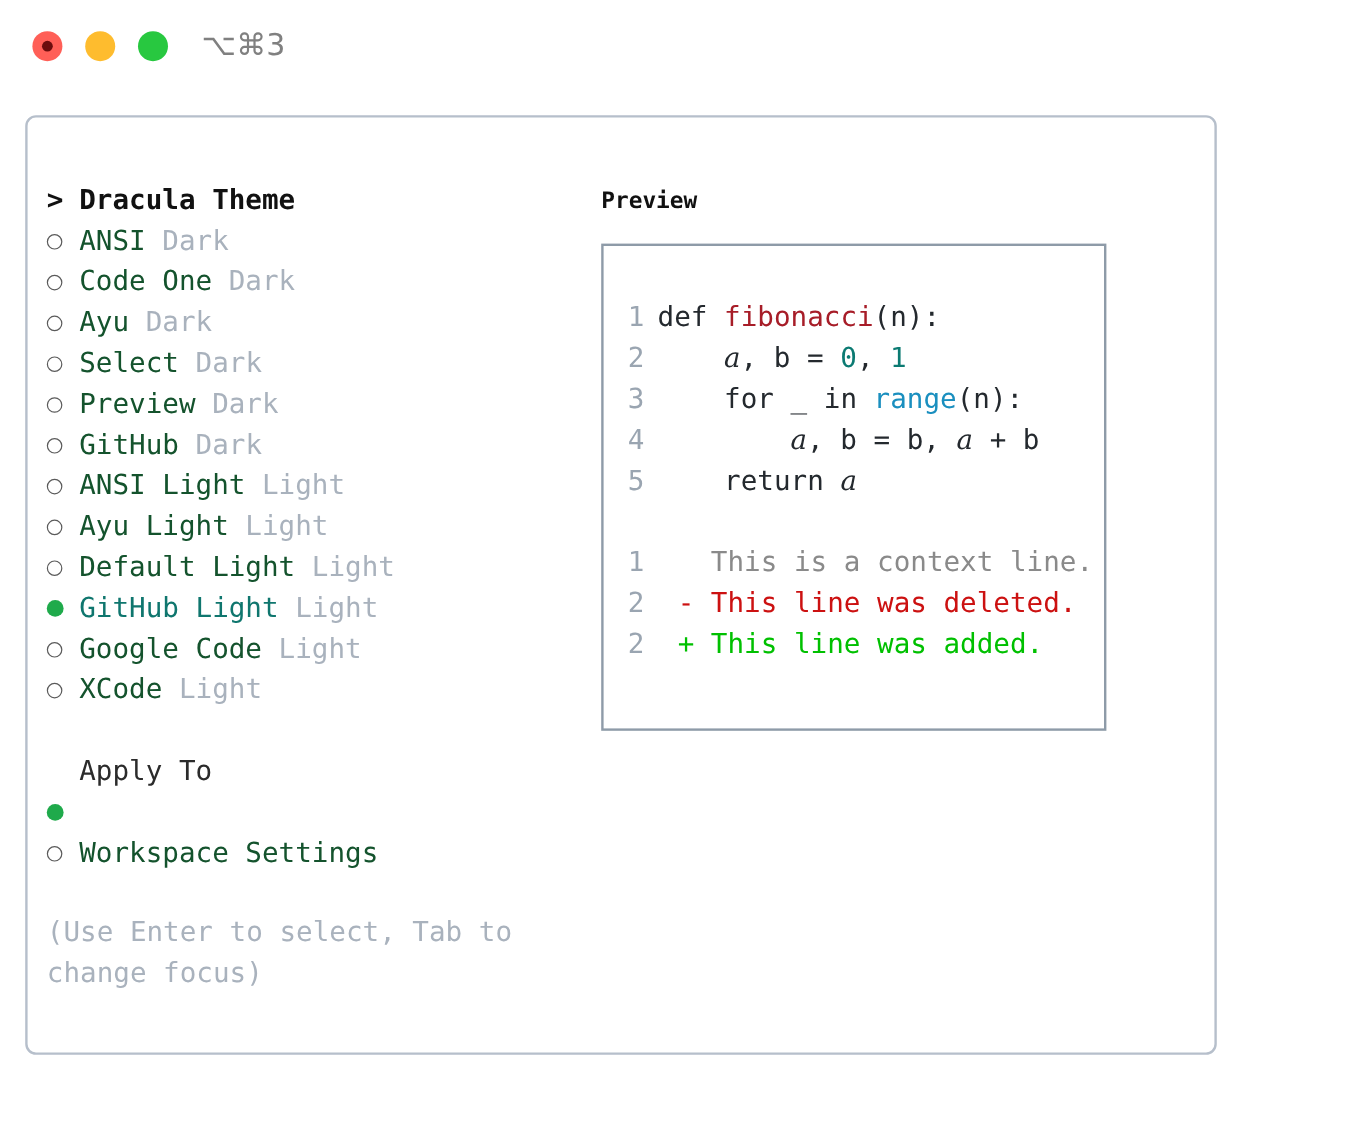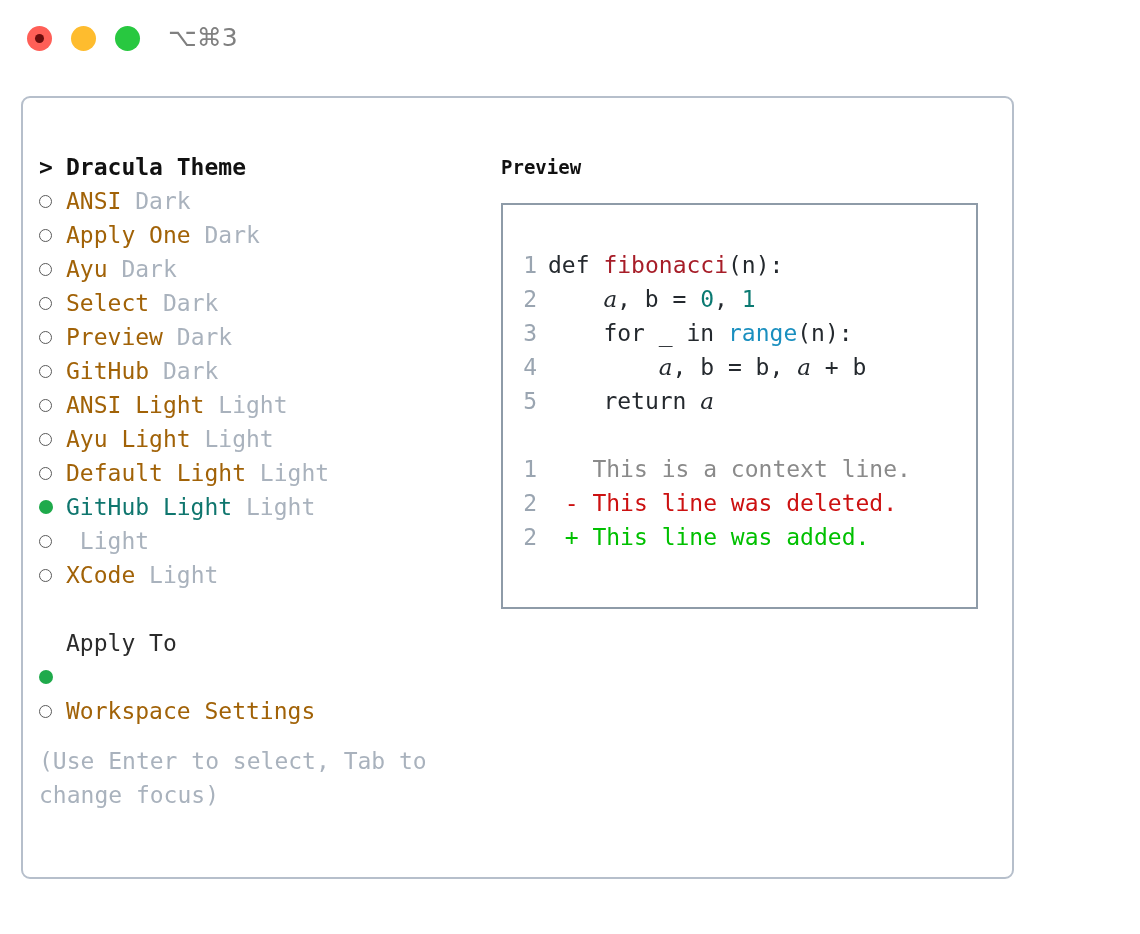--- a/index.html
+++ b/index.html
@@ -127,37 +127,37 @@
   .caret {
     font-weight: bold;
     color: #111111;
     font-size: 23px;
   }
 
   .row.header .label {
     font-weight: bold;
     color: #111111;
   }
-  .row .label { color: #a16207; }
+  .row .label { color: #14532d; }
   .row.selected .label { color: #0f766e; }
   .suffix { color: #a9b2bd; }
 
   .section-head {
     height: 34px;
     display: flex;
     align-items: center;
     font-size: 23px;
     line-height: 34px;
     color: #2b2b2b;
     white-space: pre;
   }
   .spacer-row { height: 34px; }
 
   .hint {
-    margin-top: 16px;
+    margin-top: 32px;
     font-size: 23px;
     line-height: 34px;
     color: #a9b2bd;
     width: 410px;
     white-space: normal;
   }
 
   
   .right-col {
     position: absolute;
@@ -167,21 +167,21 @@
   }
   .preview-title {
     font-size: 19px;
     line-height: 34px;
     font-weight: bold;
     color: #111111;
     margin-bottom: 19px;
   }
   .preview-box {
     position: relative;
-    width: 477px;
+    width: 421px;
     height: 406px;
     border: 2px solid #8e9ba8;
     box-sizing: border-box;
     background: #ffffff;
   }
   .code {
     position: absolute;
     left: 12px;
     top: 43px;
     font-size: 23px;
@@ -226,30 +226,30 @@
 
       <div class="row header">
         <span class="marker">
           <span class="caret">&gt;</span>
         </span>
         <span class="label">Dracula Theme</span>
       </div>
 
       <div id="theme-items">
           <div class="row"><span class="marker"><span class="bullet-empty"></span></span><span class="label">ANSI</span><span class="suffix"> Dark</span></div>
-          <div class="row"><span class="marker"><span class="bullet-empty"></span></span><span class="label">Apply One</span><span class="suffix"> Dark</span></div>
+          <div class="row"><span class="marker"><span class="bullet-empty"></span></span><span class="label">Code One</span><span class="suffix"> Dark</span></div>
           <div class="row"><span class="marker"><span class="bullet-empty"></span></span><span class="label">Ayu</span><span class="suffix"> Dark</span></div>
           <div class="row"><span class="marker"><span class="bullet-empty"></span></span><span class="label">Select</span><span class="suffix"> Dark</span></div>
           <div class="row"><span class="marker"><span class="bullet-empty"></span></span><span class="label">Preview</span><span class="suffix"> Dark</span></div>
           <div class="row"><span class="marker"><span class="bullet-empty"></span></span><span class="label">GitHub</span><span class="suffix"> Dark</span></div>
           <div class="row"><span class="marker"><span class="bullet-empty"></span></span><span class="label">ANSI Light</span><span class="suffix"> Light</span></div>
           <div class="row"><span class="marker"><span class="bullet-empty"></span></span><span class="label">Ayu Light</span><span class="suffix"> Light</span></div>
           <div class="row"><span class="marker"><span class="bullet-empty"></span></span><span class="label">Default Light</span><span class="suffix"> Light</span></div>
           <div class="row selected"><span class="marker"><span class="bullet-filled"></span></span><span class="label">GitHub Light</span><span class="suffix"> Light</span></div>
-          <div class="row"><span class="marker"><span class="bullet-empty"></span></span><span class="suffix"> Light</span></div>
+          <div class="row"><span class="marker"><span class="bullet-empty"></span></span><span class="label">Google Code</span><span class="suffix"> Light</span></div>
           <div class="row"><span class="marker"><span class="bullet-empty"></span></span><span class="label">XCode</span><span class="suffix"> Light</span></div>
         </div>
 
       <div class="spacer-row"></div>
 
       <div class="section-head">
         <span class="marker"></span>
         <span class="label">Apply To</span>
       </div>
 

